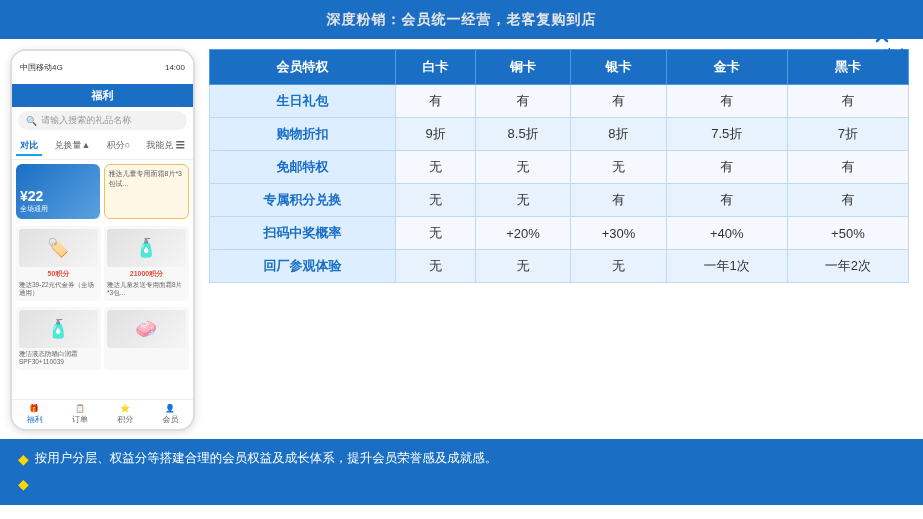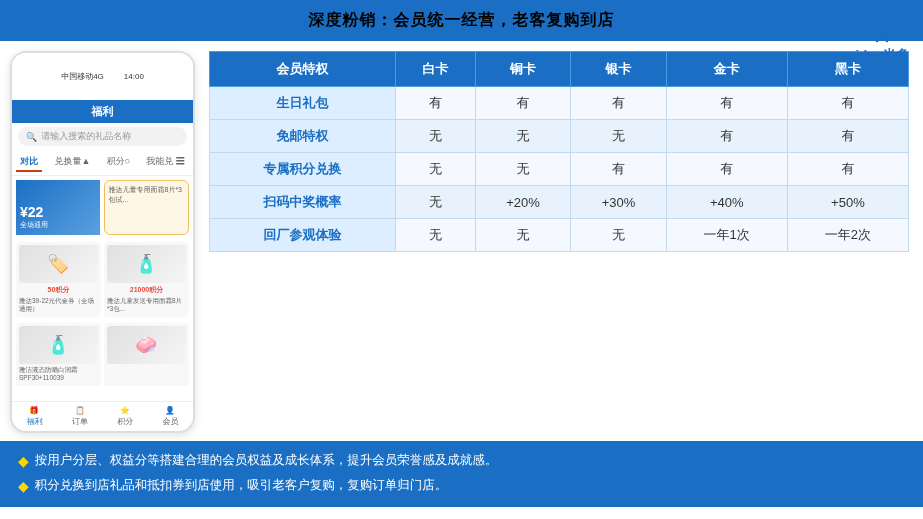--- a/index.html
+++ b/index.html
@@ -12,22 +12,22 @@
       position: relative;
     }
 
     
     .header {
       background: #1a6fc4;
       text-align: center;
       padding: 10px 0;
     }
     .header-title {
-      color: #000000;
-      font-size: 16px;
+      color: #e5e5e5;
+      font-size: 14px;
       font-weight: bold;
       letter-spacing: 1px;
     }
 
     
     .logo-area {
       position: absolute;
       top: 8px;
       right: 14px;
       display: flex;
@@ -62,23 +62,23 @@
       border: 2px solid #ddd;
       border-radius: 16px;
       overflow: hidden;
       box-shadow: 0 2px 8px rgba(0,0,0,0.12);
       display: flex;
       flex-direction: column;
     }
     .phone-status-bar {
       background: #fff;
       display: flex;
-      justify-content: center;
+      justify-content: space-between;
       align-items: center;
-      padding: 18px 8px;
+      padding: 11px 8px;
       font-size: 8px;
       color: #333;
       gap: 20px;
     }
     .phone-nav-bar {
       background: #1a6fc4;
       color: #fff;
       text-align: center;
       font-size: 11px;
       padding: 4px 0;
@@ -101,32 +101,32 @@
       padding: 3px 0;
       border-bottom: 1px solid #eee;
       font-size: 9px;
     }
     .phone-tab {
       padding: 2px 4px;
       color: #666;
     }
     .phone-tab.active {
       color: #1a6fc4;
-      border-bottom: 2px solid #c2410c;
+      border-bottom: 2px solid #0ea5e9;
       font-weight: bold;
     }
     .phone-cards-area {
       display: flex;
       gap: 4px;
       padding: 4px 4px;
     }
     .phone-card {
       flex: 1;
       background: linear-gradient(135deg, #1a6fc4, #5ba0e0);
-      border-radius: 0;
+      border-radius: 6px;
       padding: 5px 4px;
       color: #fff;
       font-size: 8px;
       min-height: 55px;
       display: flex;
       flex-direction: column;
       justify-content: flex-end;
     }
     .phone-card .card-amount {
       font-size: 14px;
@@ -352,20 +352,28 @@
       <tbody id="table-body">
       <tr>
             <td>生日礼包</td>
             <td>有</td>
             <td>有</td>
             <td>有</td>
             <td>有</td>
             <td>有</td>
           </tr>
           <tr>
+            <td>购物折扣</td>
+            <td>9折</td>
+            <td>8.5折</td>
+            <td>8折</td>
+            <td>7.5折</td>
+            <td>7折</td>
+          </tr>
+          <tr>
             <td>免邮特权</td>
             <td>无</td>
             <td>无</td>
             <td>无</td>
             <td>有</td>
             <td>有</td>
           </tr>
           <tr>
             <td>专属积分兑换</td>
             <td>无</td>
@@ -396,15 +404,14 @@
 
 </div>
 
 <div class="footer">
   <div class="footer-item">
     <span class="footer-bullet">◆</span>
     <span>按用户分层、权益分等搭建合理的会员权益及成长体系，提升会员荣誉感及成就感。</span>
   </div>
   <div class="footer-item">
     <span class="footer-bullet">◆</span>
-    <span>积分兑换到店礼品和抵扣券到店使用，吸引老客户复购，复购订单归门店。</span>
   </div>
 </div>
 
 </body></html>

